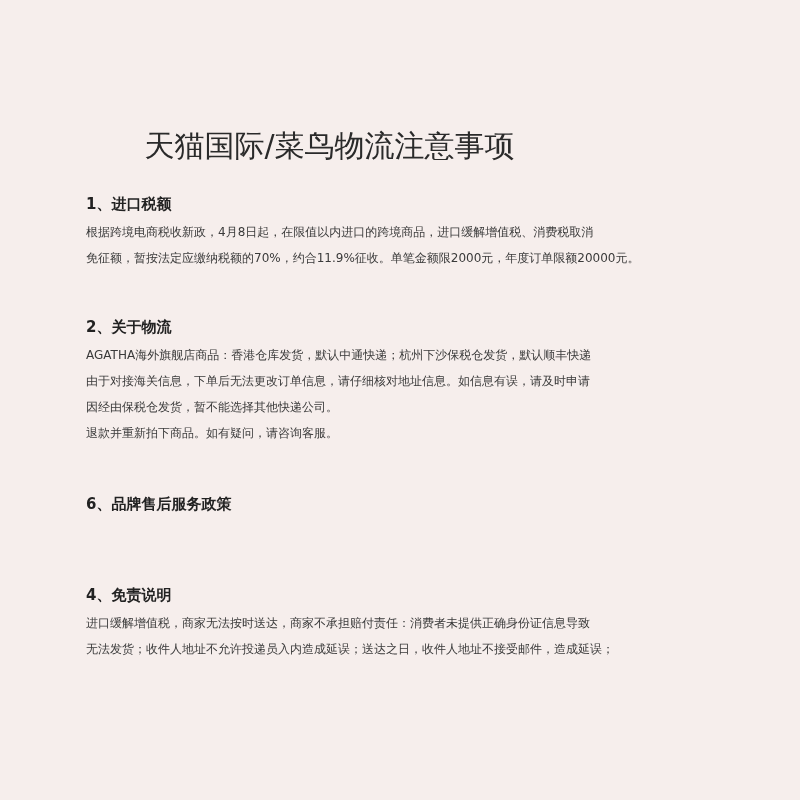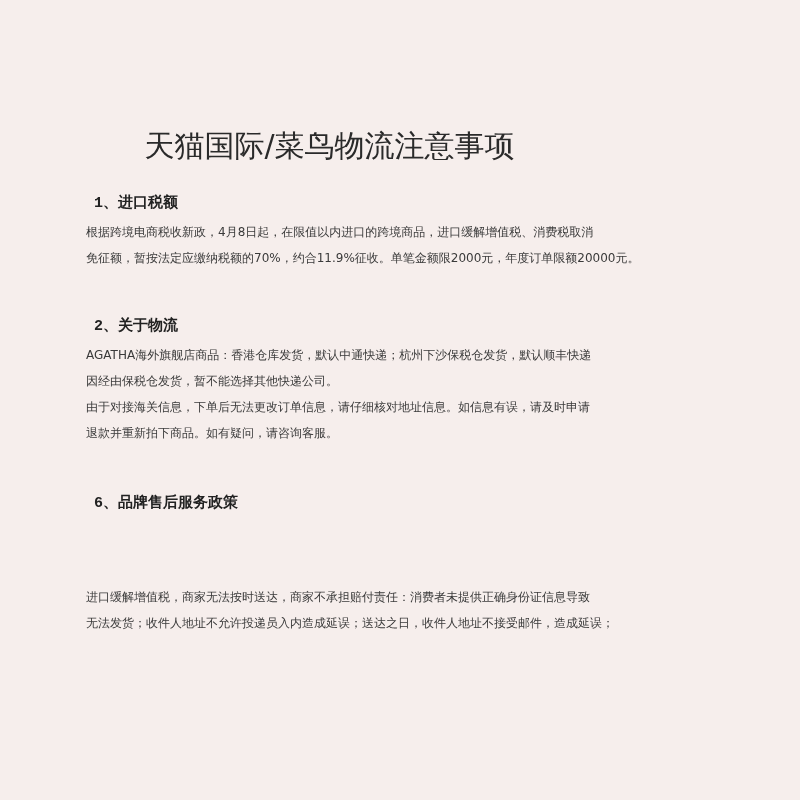--- a/index.html
+++ b/index.html
@@ -30,22 +30,21 @@
     .section {
       position: absolute;
       left: 86px;
       width: 640px;
     }
     .section-heading {
       font-size: 15px;
       line-height: 22px;
       color: #222222;
       font-weight: bold;
-      margin: 0 0 4px 8px;
-      font-family: Liberation Mono, monospace;
+      margin: 0 0 4px 0;
     }
     .para {
       font-size: 12px;
       line-height: 26px;
       color: #3a3a3a;
       margin: 0;
       white-space: nowrap;
     }
     #sec1 { top: 193px; }
     #sec2 { top: 316px; }
@@ -59,25 +58,26 @@
 
 <div class="section" id="sec1">
   <div class="section-heading">1、进口税额</div>
   <p class="para">根据跨境电商税收新政，4月8日起，在限值以内进口的跨境商品，进口缓解增值税、消费税取消</p>
   <p class="para">免征额，暂按法定应缴纳税额的70%，约合11.9%征收。单笔金额限2000元，年度订单限额20000元。</p>
 </div>
 
 <div class="section" id="sec2">
   <div class="section-heading">2、关于物流</div>
   <p class="para">AGATHA海外旗舰店商品：香港仓库发货，默认中通快递；杭州下沙保税仓发货，默认顺丰快递</p>
+  <p class="para">由于对接海关信息，下单后无法更改订单信息，请仔细核对地址信息。如信息有误，请及时申请</p>
   <p class="para">因经由保税仓发货，暂不能选择其他快递公司。</p>
-  <p class="para">由于对接海关信息，下单后无法更改订单信息，请仔细核对地址信息。如信息有误，请及时申请</p>
   <p class="para">退款并重新拍下商品。如有疑问，请咨询客服。</p>
 </div>
 
 <div class="section" id="sec3">
   <div class="section-heading">6、品牌售后服务政策</div>
 </div>
 
 <div class="section" id="sec4">
+  <div class="section-heading">4、免责说明</div>
   <p class="para">进口缓解增值税，商家无法按时送达，商家不承担赔付责任：消费者未提供正确身份证信息导致</p>
   <p class="para">无法发货；收件人地址不允许投递员入内造成延误；送达之日，收件人地址不接受邮件，造成延误；</p>
 </div>
 
 </body></html>

